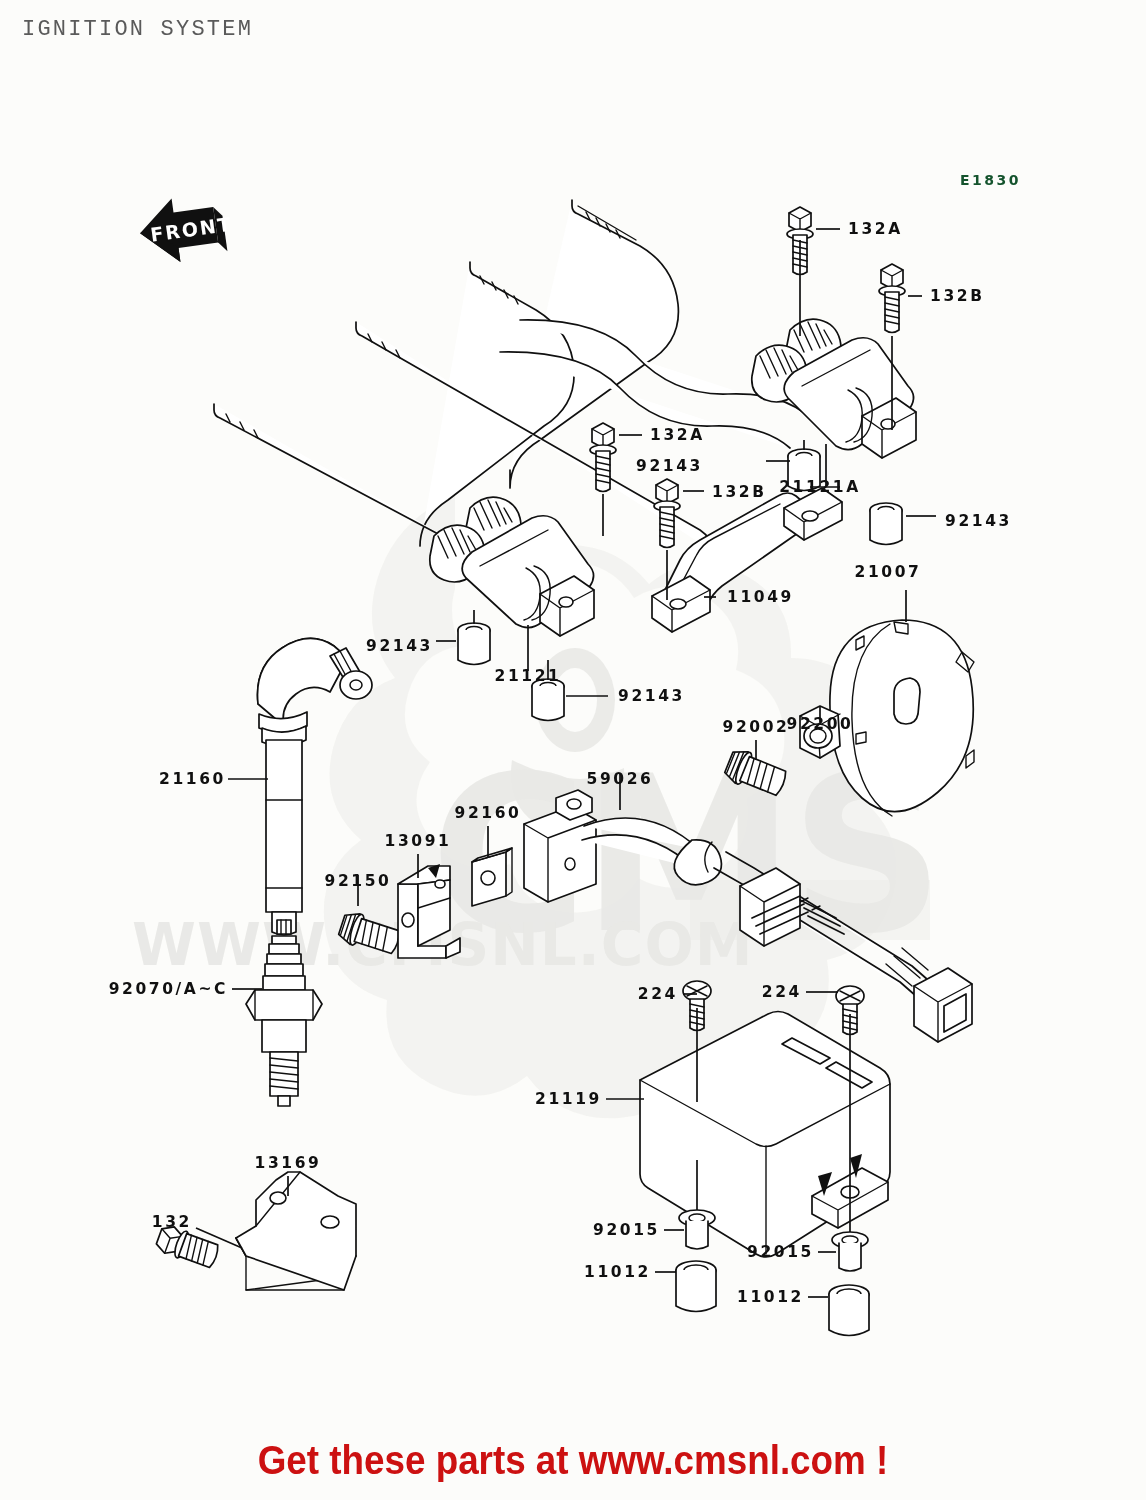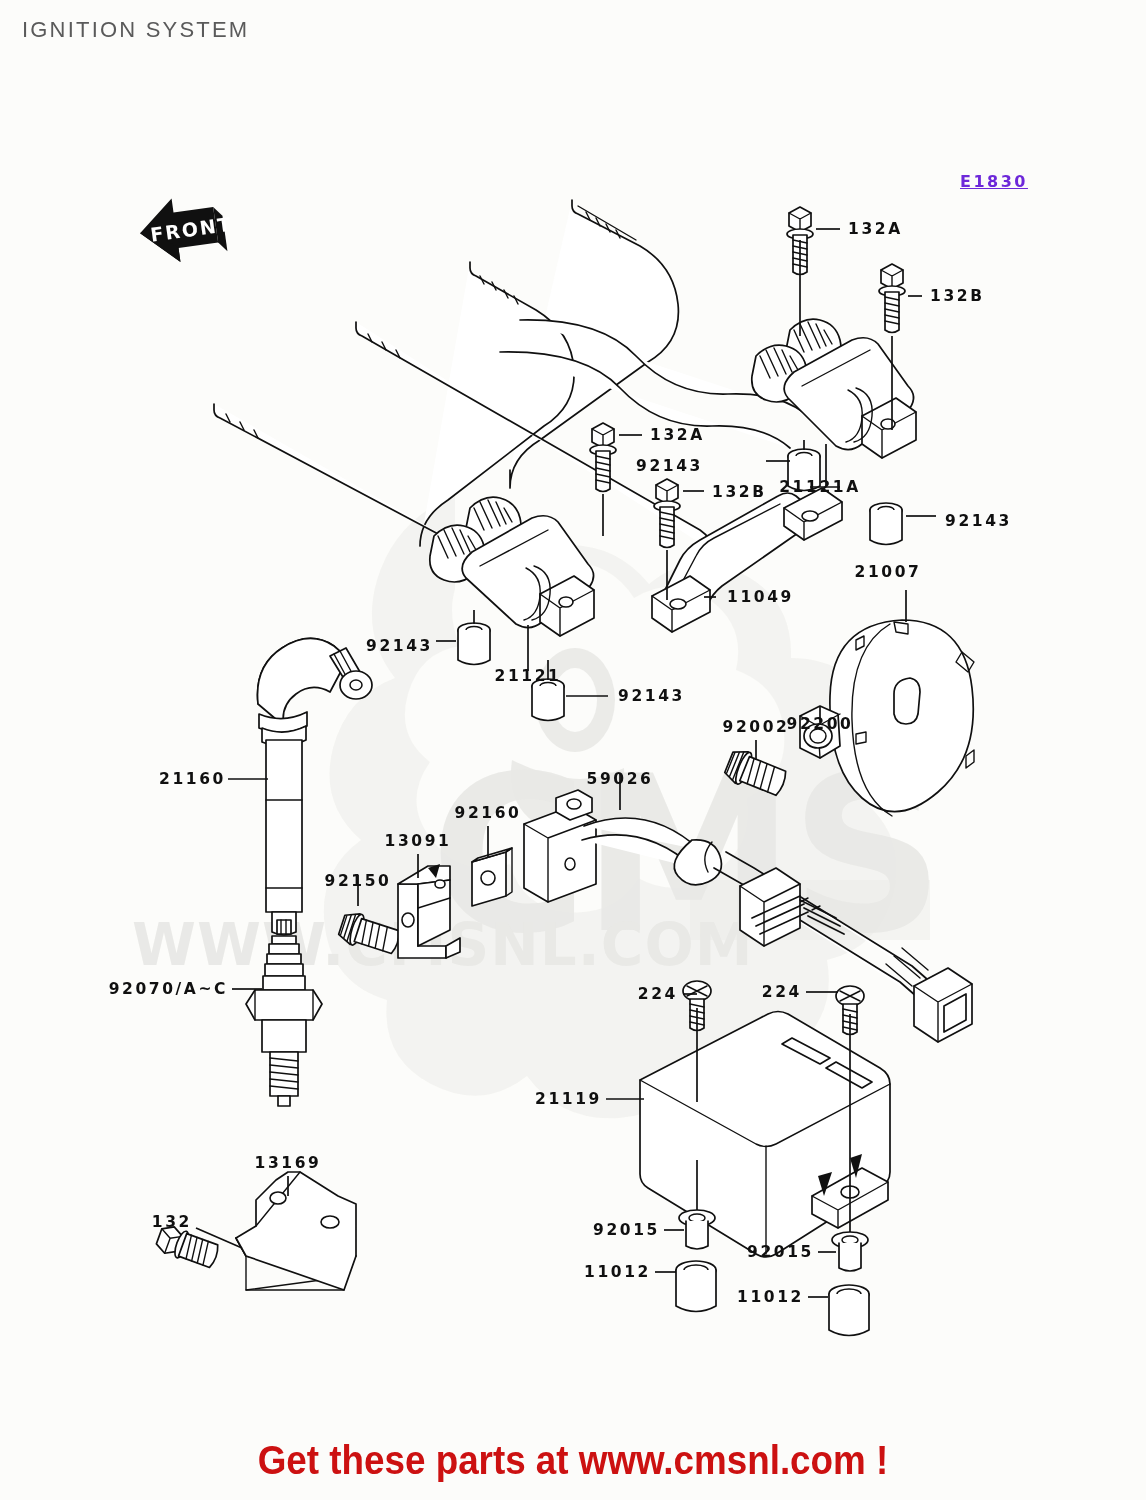--- a/index.html
+++ b/index.html
@@ -2,28 +2,27 @@
 <html><head>
 <meta charset="utf-8">
 <style>
   html,body{margin:0;padding:0;background:#fff;}
   body{width:1146px;height:1500px;position:relative;
        font-family:"DejaVu Sans","Liberation Sans",sans-serif;
        background:#fcfcfa;overflow:hidden;}
   #page-title{
     position:absolute;left:22px;top:17px;
     font-size:22px;letter-spacing:2.2px;color:#5a5a5a;
-    font-family:Liberation Sans, sans-serif;
+    font-family:Liberation Mono, monospace;
     font-weight:400;white-space:nowrap;
   }
   #diagram-code{
     position:absolute;left:960px;top:172px;
-    font-size:16px;letter-spacing:2.5px;color:#6d28d9;font-weight:700;
+    font-size:14px;letter-spacing:2.5px;color:#14532d;font-weight:700;
     font-family:"DejaVu Sans",sans-serif;
-    text-decoration:underline;
   }
   #svg-stage{position:absolute;left:0;top:0;width:1146px;height:1500px;}
   #footer-banner{
     position:absolute;left:0;top:1438px;width:1146px;text-align:center;
     color:#cc1111;font-size:40px;font-weight:700;
     font-family:"Liberation Sans","DejaVu Sans",sans-serif;
     letter-spacing:0px;transform:scaleX(0.92);
   }
   .lbl{font-family:"DejaVu Sans",sans-serif;font-size:15.5px;font-weight:700;
        fill:#101010;letter-spacing:2.6px;}

